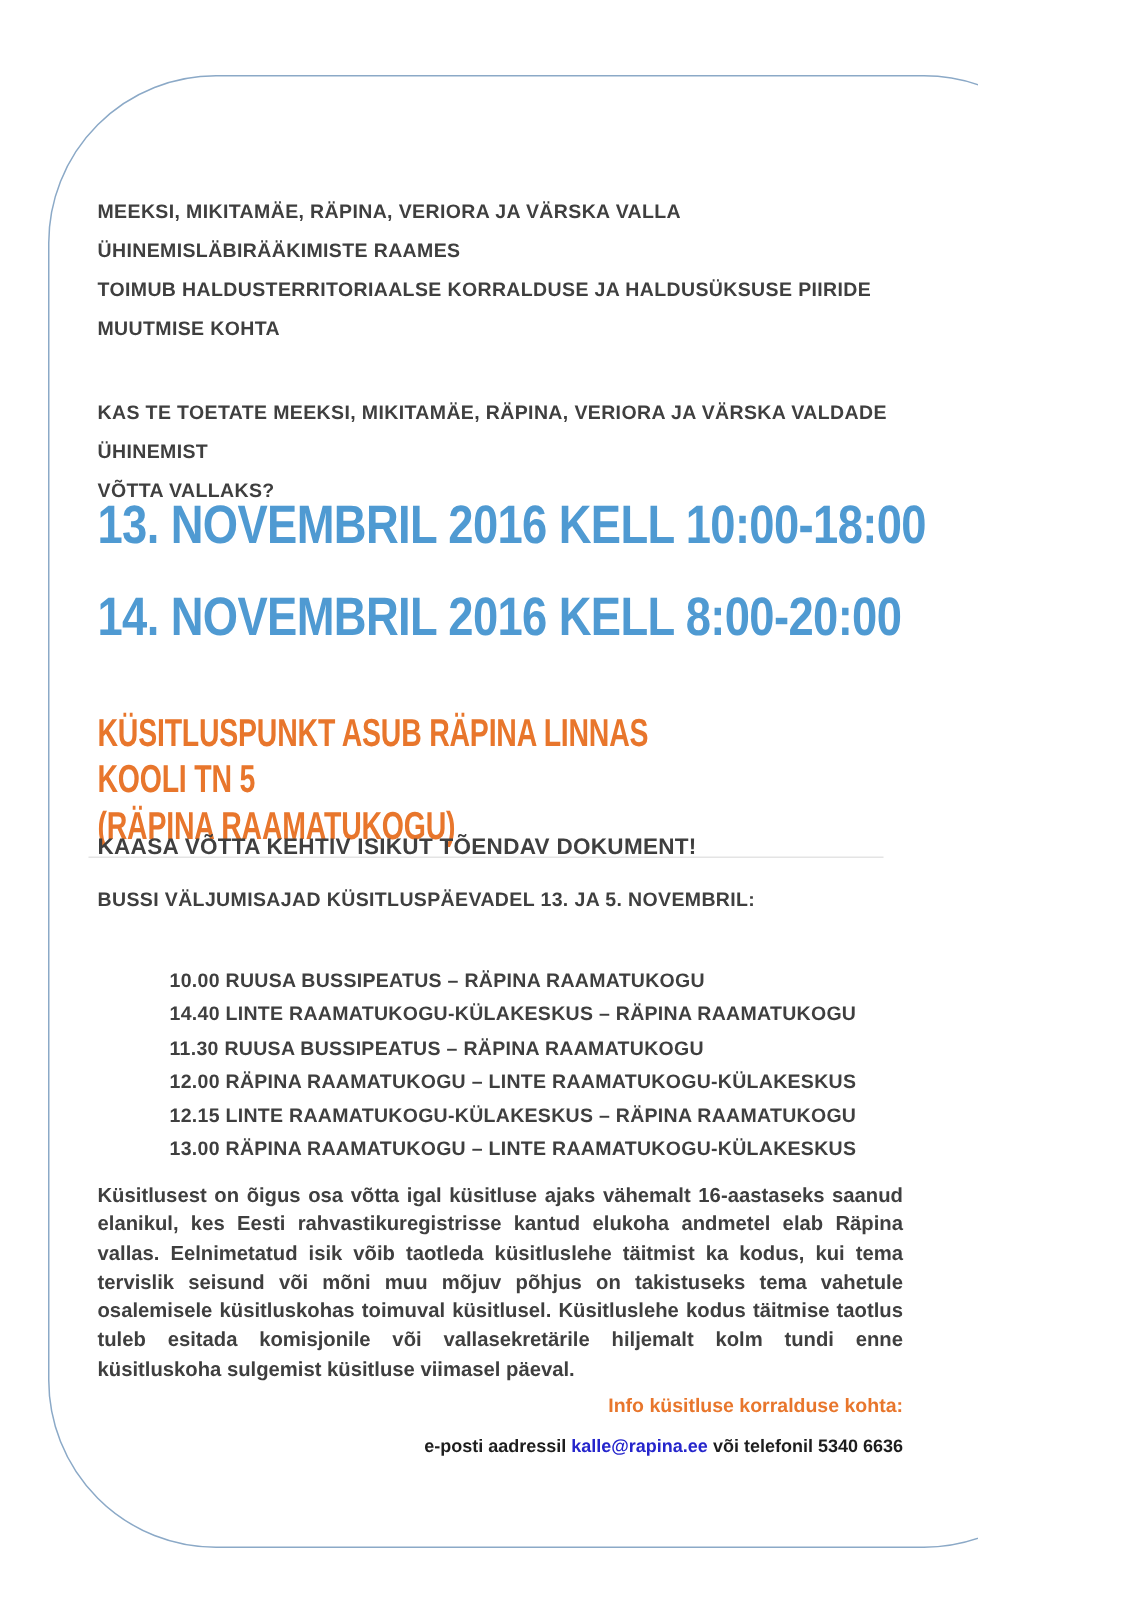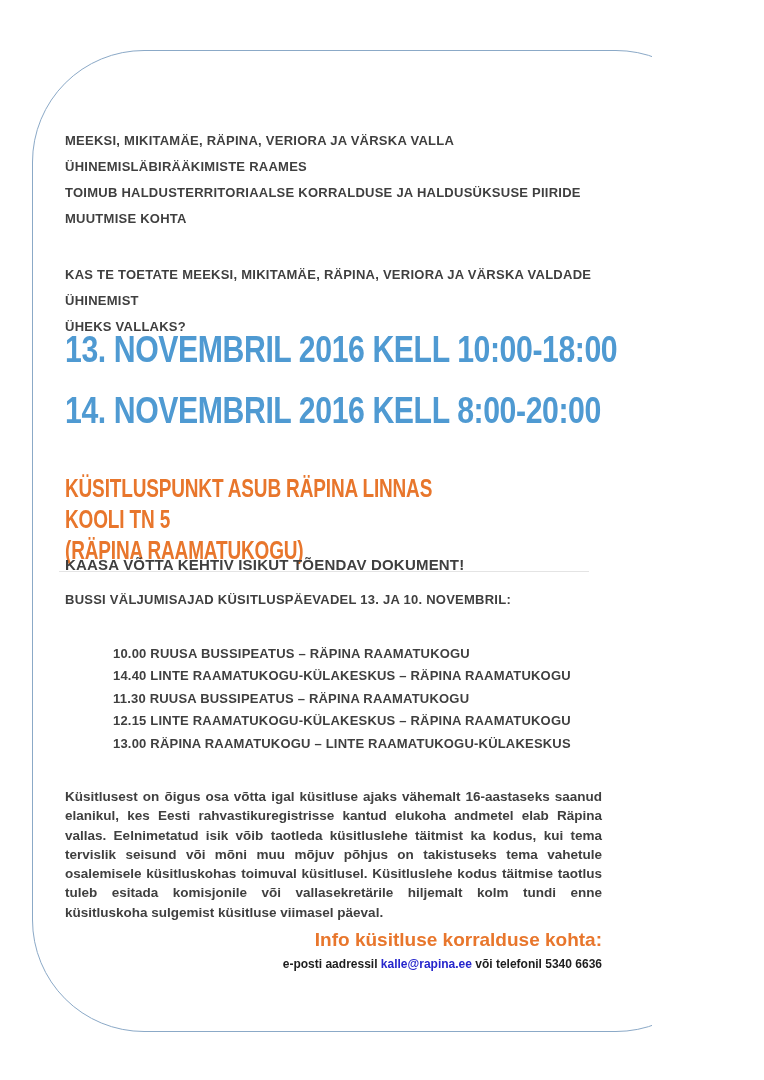--- a/index.html
+++ b/index.html
@@ -53,64 +53,65 @@
   .schedule { top:643px;margin-left:48px; }
   .schedule .row {
     font-size:13px; font-weight:bold; color:#3f3f3f; line-height:22.4px; letter-spacing:0.2px;
     white-space:nowrap;
   }
   .paragraph {
     top:787px; font-size:13.5px; font-weight:bold; color:#3f3f3f;
     line-height:19.3px; text-align:justify;
   }
   .info-heading {
-    top:929px; text-align:right; font-size:19px; font-weight:bold; color:#e8762c;
+    top:929px; text-align:right; font-size:13px; font-weight:bold; color:#e8762c;
   }
   .contact-line {
     top:957px; text-align:right; font-size:12px; font-weight:bold; color:#1d1d1d;
   }
   .contact-line .email { color:#2525cc; text-decoration:none; cursor:pointer; }
 </style>
 </head>
 <body>
 
 <div class="poster">
   <div class="frame"></div>
   <div class="content">
 
     <div class="block intro">MEEKSI, MIKITAMÄE, RÄPINA, VERIORA JA VÄRSKA VALLA ÜHINEMISLÄBIRÄÄKIMISTE RAAMES
 TOIMUB HALDUSTERRITORIAALSE KORRALDUSE JA HALDUSÜKSUSE PIIRIDE MUUTMISE KOHTA</div>
 
 
     <div class="block question">KAS TE TOETATE MEEKSI, MIKITAMÄE, RÄPINA, VERIORA JA VÄRSKA VALDADE ÜHINEMIST
-ÜHEKS VALLAKS?</div>
+VÕTTA VALLAKS?</div>
 
     <div class="block date-row date-1">
       <span class="condense">13. NOVEMBRIL 2016 KELL 10:00-18:00</span>
     </div>
 
     <div class="block date-row date-2">
       <span class="condense">14. NOVEMBRIL 2016 KELL 8:00-20:00</span>
     </div>
 
     <div class="block location">
       <span class="condense">KÜSITLUSPUNKT ASUB RÄPINA LINNAS KOOLI TN 5
 (RÄPINA RAAMATUKOGU)</span>
     </div>
 
     <div class="block doc-note">KAASA VÕTTA KEHTIV ISIKUT TÕENDAV DOKUMENT!</div>
 
     <div class="block divider"></div>
 
-    <div class="block bus-heading">BUSSI VÄLJUMISAJAD KÜSITLUSPÄEVADEL 13. JA 10. NOVEMBRIL:</div>
+    <div class="block bus-heading">BUSSI VÄLJUMISAJAD KÜSITLUSPÄEVADEL 13. JA 5. NOVEMBRIL:</div>
 
     <div class="block schedule">
       <div class="row">10.00 RUUSA BUSSIPEATUS – RÄPINA RAAMATUKOGU</div>
       <div class="row">14.40 LINTE RAAMATUKOGU-KÜLAKESKUS – RÄPINA RAAMATUKOGU</div>
       <div class="row">11.30 RUUSA BUSSIPEATUS – RÄPINA RAAMATUKOGU</div>
+      <div class="row">12.00 RÄPINA RAAMATUKOGU – LINTE RAAMATUKOGU-KÜLAKESKUS</div>
       <div class="row">12.15 LINTE RAAMATUKOGU-KÜLAKESKUS – RÄPINA RAAMATUKOGU</div>
       <div class="row">13.00 RÄPINA RAAMATUKOGU – LINTE RAAMATUKOGU-KÜLAKESKUS</div>
     </div>
 
     <div class="block paragraph">Küsitlusest on õigus osa võtta igal küsitluse ajaks vähemalt 16-aastaseks saanud elanikul, kes Eesti rahvastikuregistrisse kantud elukoha andmetel elab Räpina vallas. Eelnimetatud isik võib taotleda küsitluslehe täitmist ka kodus, kui tema tervislik seisund või mõni muu mõjuv põhjus on takistuseks tema vahetule osalemisele küsitluskohas toimuval küsitlusel. Küsitluslehe kodus täitmise taotlus tuleb esitada komisjonile või vallasekretärile hiljemalt kolm tundi enne küsitluskoha sulgemist küsitluse viimasel päeval.</div>
 
     <div class="block info-heading">Info küsitluse korralduse kohta:</div>
 
     <div class="block contact-line">
       <span>e-posti aadressil </span><a class="email">kalle@rapina.ee</a><span> või telefonil 5340 6636</span>

